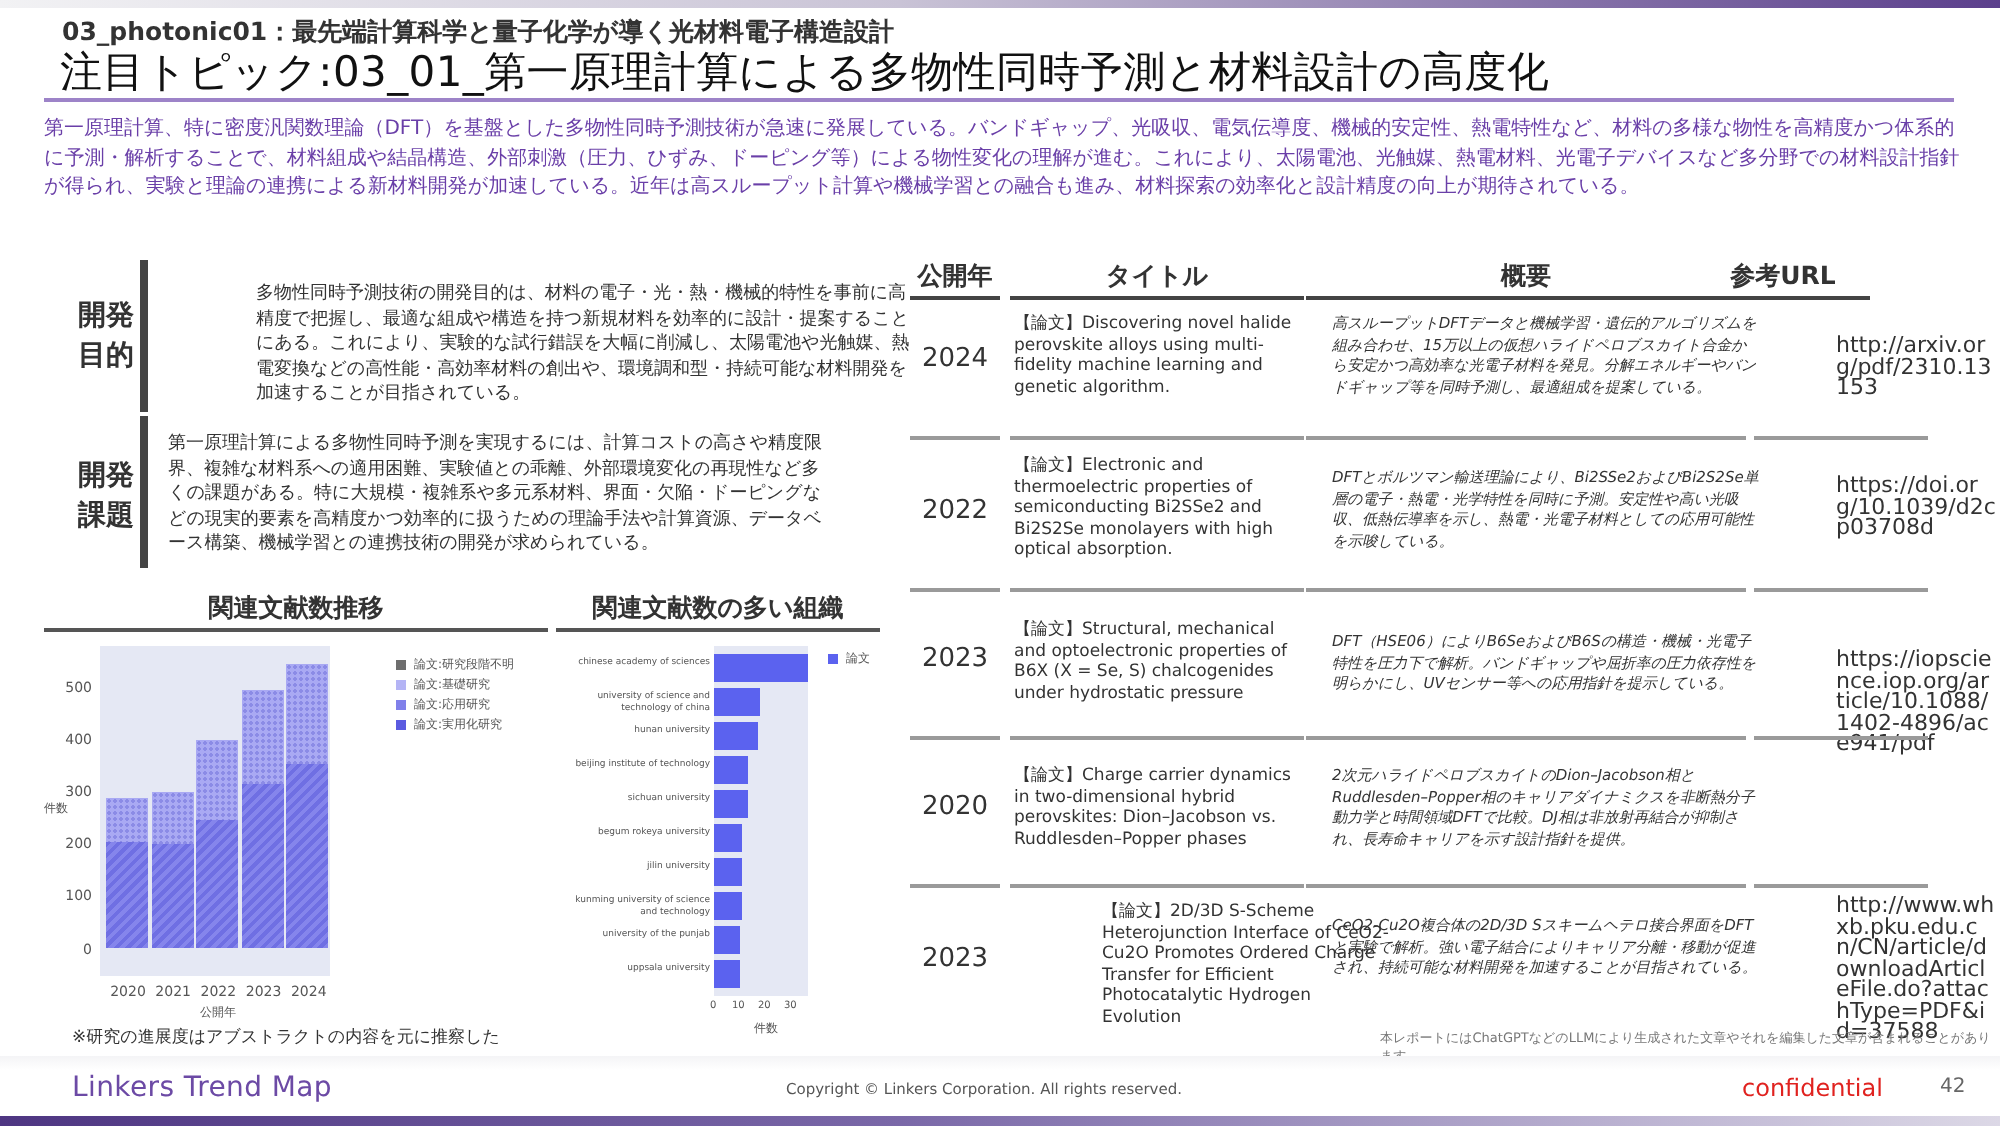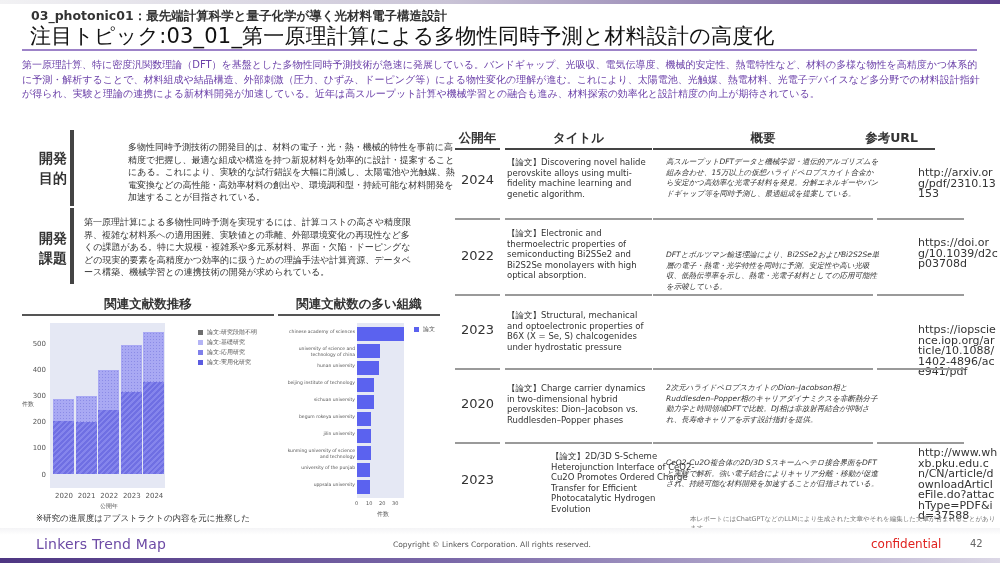--- a/index.html
+++ b/index.html
@@ -163,31 +163,32 @@
   <div class="cell-url" style="top:18px;">http://arxiv.org/pdf/2310.13153</div>
 </div>
 <div class="row-rule" style="top:218px;left:455px;width:45px;"></div>
 <div class="row-rule" style="top:218px;left:505px;width:147px;"></div>
 <div class="row-rule" style="top:218px;left:653px;width:220px;"></div>
 <div class="row-rule" style="top:218px;left:877px;width:87px;"></div>
 
 <div class="row" style="top:222px;height:70px;">
   <div class="cell-year" style="top:26px;">2022</div>
   <div class="cell-title" style="top:6px;">【論文】Electronic and thermoelectric properties of semiconducting Bi2SSe2 and Bi2S2Se monolayers with high optical absorption.</div>
-  <div class="cell-summary" style="top:28px;">DFTとボルツマン輸送理論により、Bi2SSe2およびBi2S2Se単層の電子・熱電・光学特性を同時に予測。安定性や高い光吸収、低熱伝導率を示し、熱電・光電子材料としての応用可能性を示唆している。</div>
+  <div class="cell-summary" style="top:12px;">DFTとボルツマン輸送理論により、Bi2SSe2およびBi2S2Se単層の電子・熱電・光学特性を同時に予測。安定性や高い光吸収、低熱伝導率を示し、熱電・光電子材料としての応用可能性を示唆している。</div>
   <div class="cell-url" style="top:16px;">https://doi.org/10.1039/d2cp03708d</div>
 </div>
 <div class="row-rule" style="top:294px;left:455px;width:45px;"></div>
 <div class="row-rule" style="top:294px;left:505px;width:147px;"></div>
 <div class="row-rule" style="top:294px;left:653px;width:220px;"></div>
 <div class="row-rule" style="top:294px;left:877px;width:87px;"></div>
 
 <div class="row" style="top:298px;height:68px;">
   <div class="cell-year" style="top:24px;">2023</div>
   <div class="cell-title" style="top:12px;">【論文】Structural, mechanical and optoelectronic properties of B6X (X = Se, S) chalcogenides under hydrostatic pressure</div>
+  <div class="cell-summary" style="top:18px;">DFT（HSE06）によりB6SeおよびB6Sの構造・機械・光電子特性を圧力下で解析。バンドギャップや屈折率の圧力依存性を明らかにし、UVセンサー等への応用指針を提示している。</div>
   <div class="cell-url" style="top:27px;">https://iopscience.iop.org/article/10.1088/1402-4896/ace941/pdf</div>
 </div>
 <div class="row-rule" style="top:368px;left:455px;width:45px;"></div>
 <div class="row-rule" style="top:368px;left:505px;width:147px;"></div>
 <div class="row-rule" style="top:368px;left:653px;width:220px;"></div>
 <div class="row-rule" style="top:368px;left:877px;width:87px;"></div>
 
 <div class="row" style="top:372px;height:68px;">
   <div class="cell-year" style="top:24px;">2020</div>
   <div class="cell-title" style="top:11px;">【論文】Charge carrier dynamics in two-dimensional hybrid perovskites: Dion–Jacobson vs. Ruddlesden–Popper phases</div>

